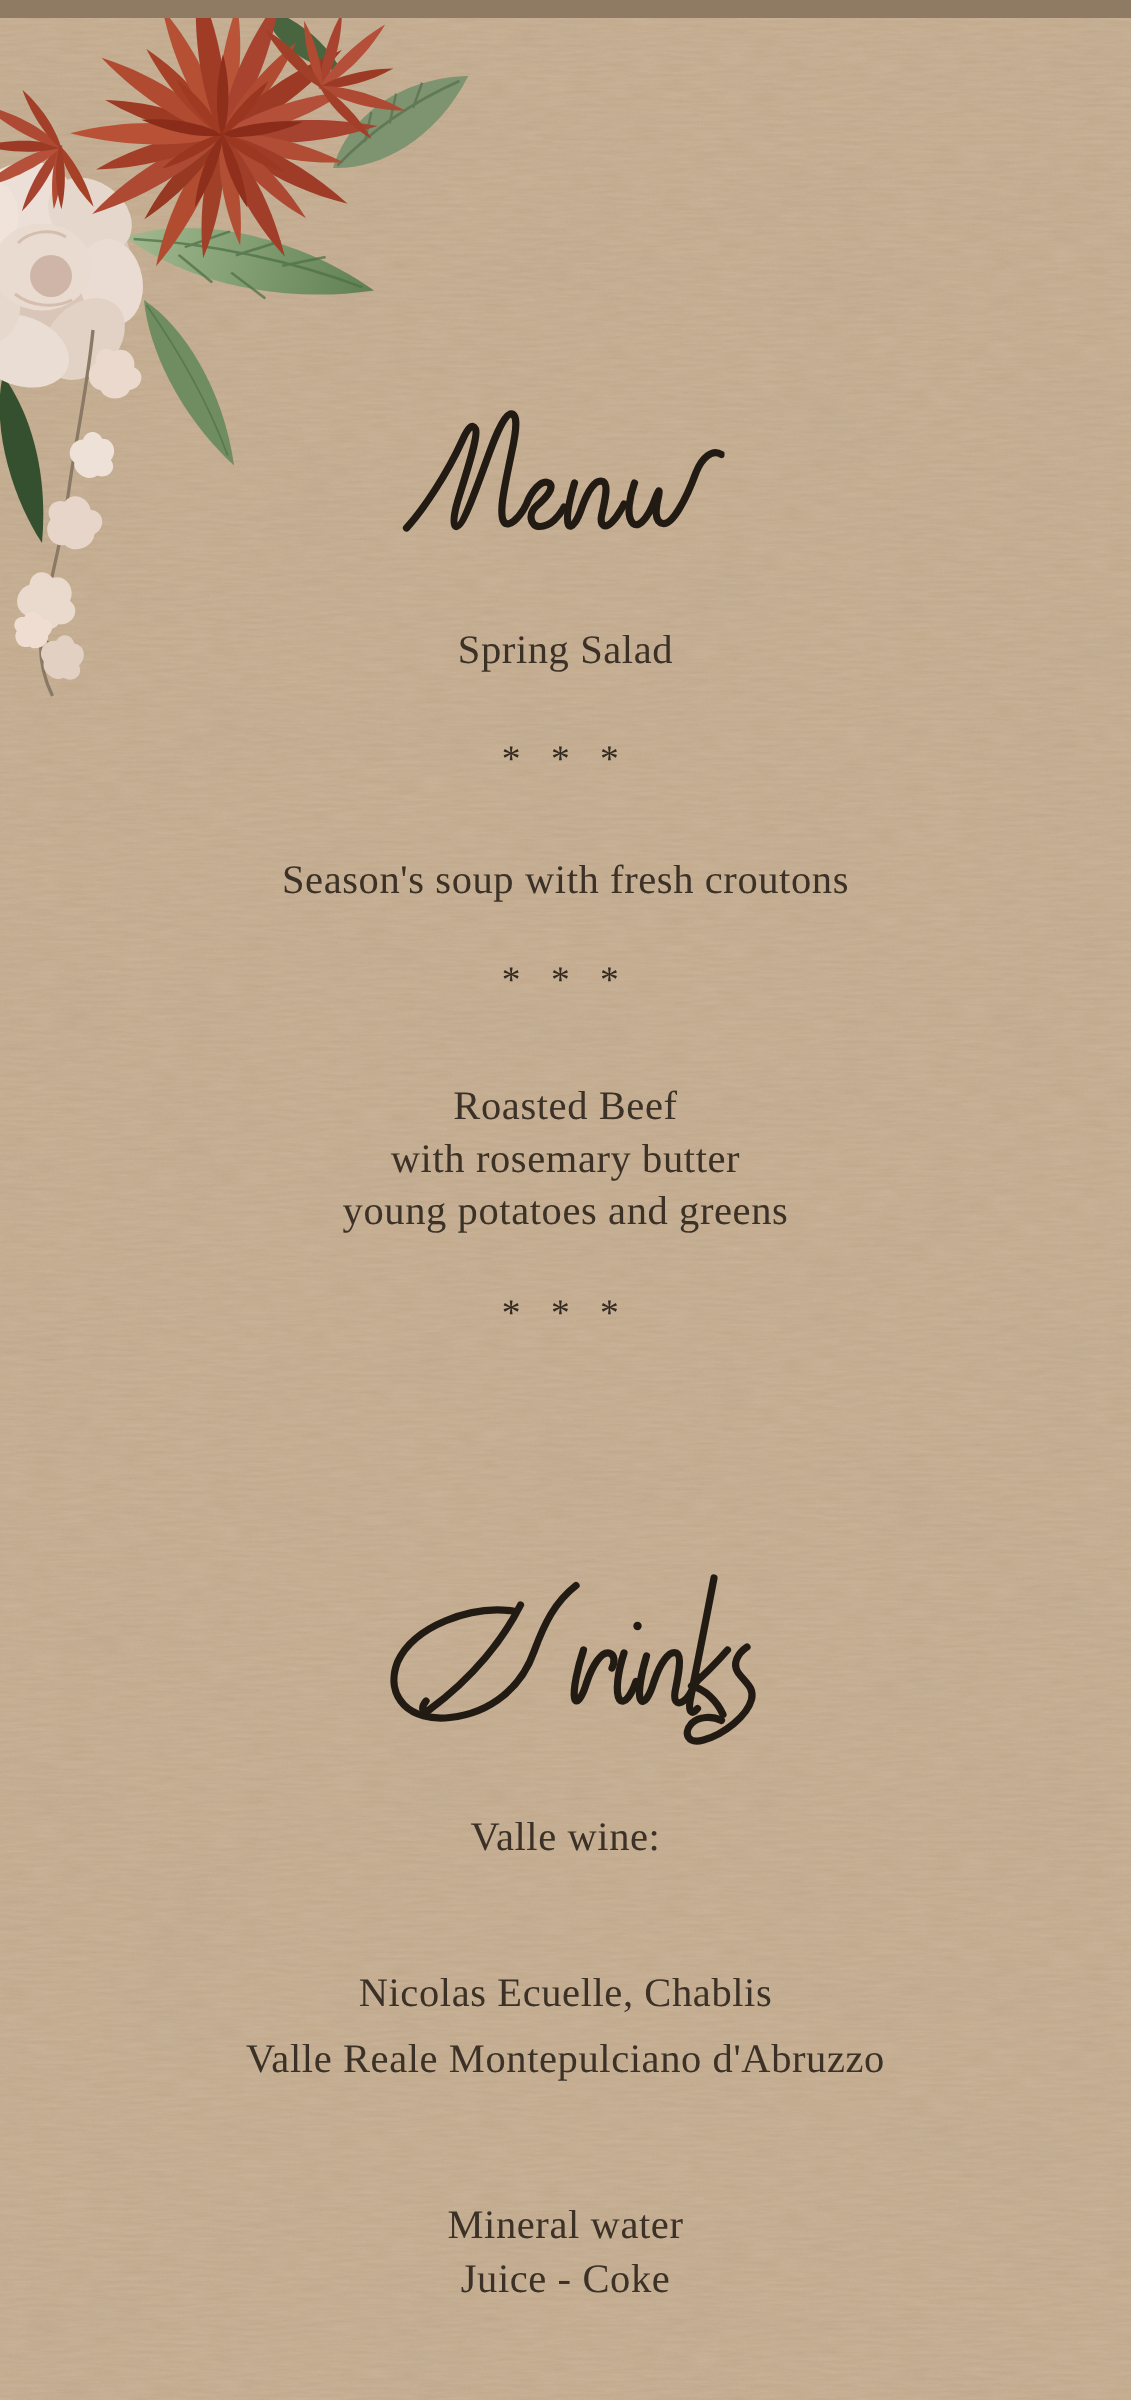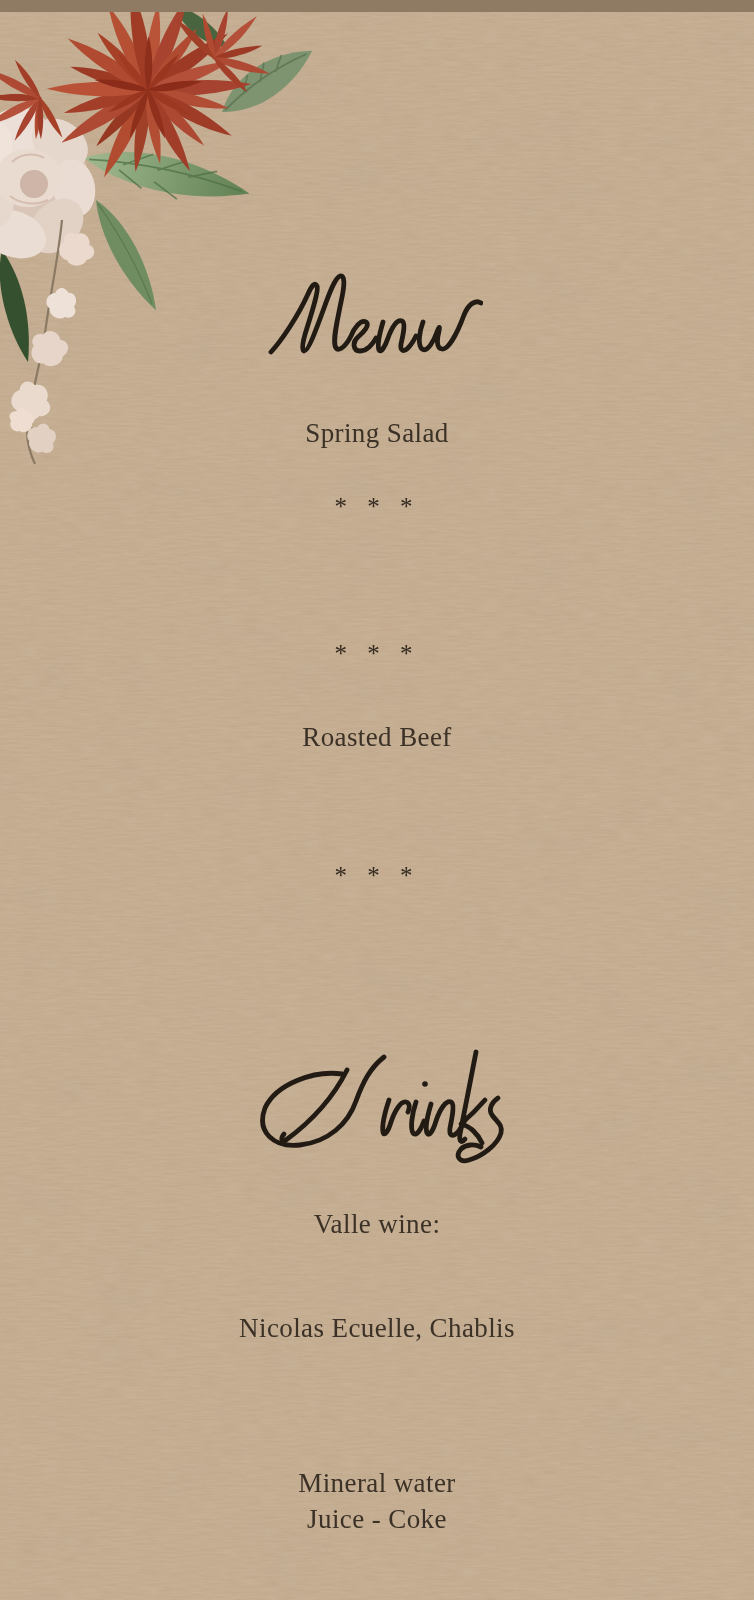--- a/index.html
+++ b/index.html
@@ -158,37 +158,41 @@
     <span class="sr">Menu</span>
     <svg class="script" style="left:268px;top:252px" width="215" height="95" viewBox="0 0 215 95" role="img" aria-label="Menu">
       <path d="M3,88 C14,76 30,52 40,30 C44,21 47,18 49,22 C51,26 44,48 39,64 C35,76 33,86 36,87 C40,88 48,66 56,44 C61,30 67,14 72,12 C77,11 77,20 73,38 C69,58 64,78 68,84 C71,88 78,82 83,72 C86,64 93,55 98,58 C102,61 96,68 90,73 C84,78 85,87 92,87 C99,87 105,80 108,74"></path>
       <path d="M115,58 C112,68 109,81 111,86 C113,89 117,83 120,74 C124,63 129,55 134,57 C138,59 135,71 133,80 C132,86 135,89 140,84 C143,81 146,76 148,72"></path>
       <path d="M155,58 C152,66 149,80 154,85 C159,89 166,77 169,68 C171,63 172,61 171,67 C169,75 168,84 174,85 C180,86 189,70 196,51 C200,41 207,35 213,39"></path>
     </svg>
   </div>
 
   <div class="line" style="top:403px">Spring Salad</div>
   <div class="line sep" style="top:477px">* * *</div>
+  <div class="line" style="top:556px">Season's soup with fresh croutons</div>
   <div class="line sep" style="top:624px">* * *</div>
   <div class="line" style="top:707px">Roasted Beef</div>
+  <div class="line" style="top:742px">with rosemary butter</div>
+  <div class="line" style="top:777px">young potatoes and greens</div>
   <div class="line sep" style="top:846px">* * *</div>
 
   <div>
     <span class="sr">Drinks</span>
     <svg class="script" style="left:258px;top:1036px" width="248" height="122" viewBox="0 0 248 122" role="img" aria-label="Drinks">
       <path d="M89,22 C78,44 58,70 28,92 C24,95 22,91 26,86"></path>
       <path d="M84,26 C56,22 18,36 7,60 C-2,84 16,100 42,97 C70,94 90,76 98,53 C105,34 112,20 126,9"></path>
       <path d="M131,52 C127,64 124,78 125,84 C126,89 130,84 133,74 C137,62 143,53 148,54 C152,55 152,60 150,64"></path>
       <path d="M158,54 C154,66 152,80 155,85 C158,89 163,82 166,73"></path>
       <circle cx="167" cy="36" r="2.8"></circle>
       <path d="M173,56 C170,66 167,80 169,85 C171,89 175,83 178,73 C182,61 188,52 193,54 C197,56 194,70 192,80 C191,87 194,90 200,84 C203,80 206,74 208,70"></path>
       <path d="M218,4 C213,30 206,66 202,86 C201,93 203,96 207,91"></path>
       <path d="M227,52 C220,60 210,70 203,76 C212,78 220,86 224,95"></path>
       <path d="M240,50 C234,54 230,61 234,67 C239,74 245,77 243,85 C240,96 225,108 211,112 C201,115 197,108 203,101 C208,96 217,96 223,99"></path>
     </svg>
   </div>
 
   <div class="line" style="top:1194px">Valle wine:</div>
   <div class="line" style="top:1298px">Nicolas Ecuelle, Chablis</div>
+  <div class="line" style="top:1342px">Valle Reale Montepulciano d'Abruzzo</div>
   <div class="line" style="top:1453px">Mineral water</div>
   <div class="line" style="top:1489px">Juice - Coke</div>
 
 </div>
 
 </body></html>

